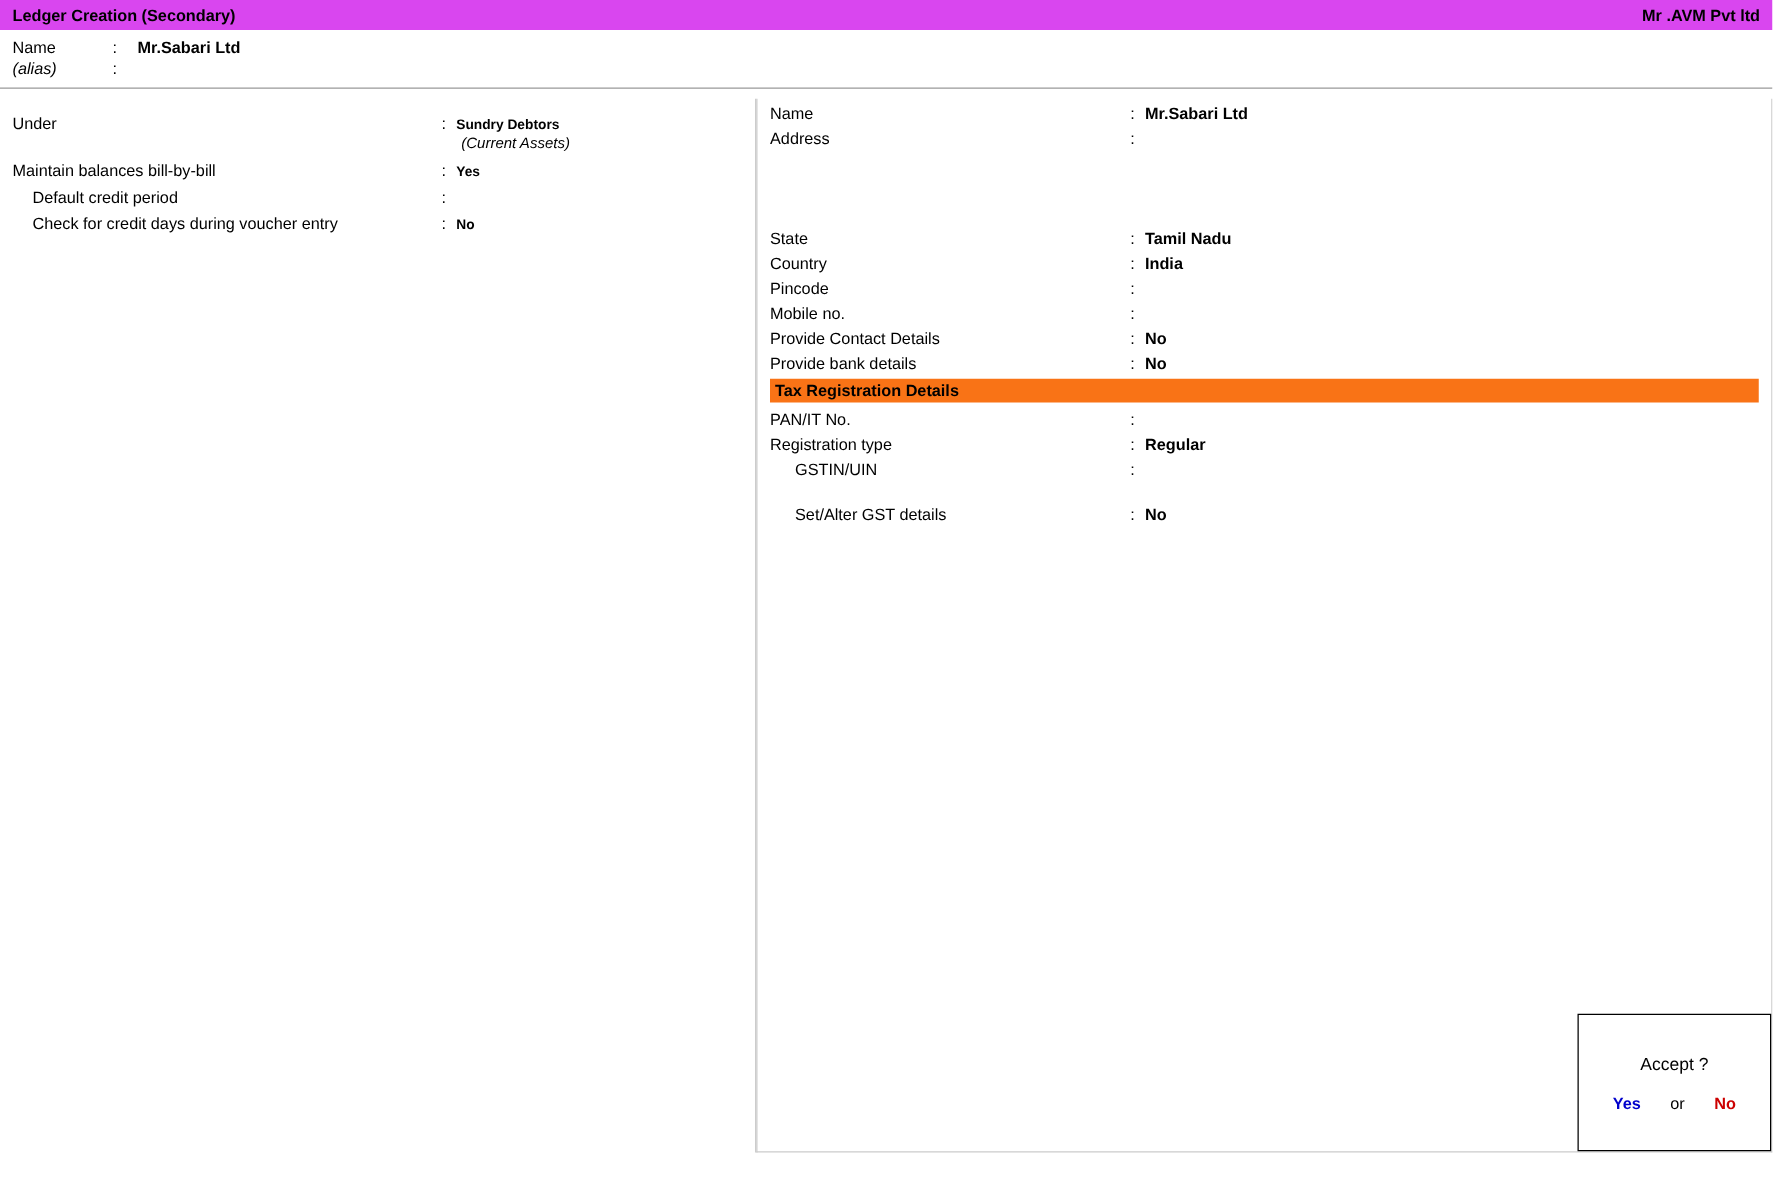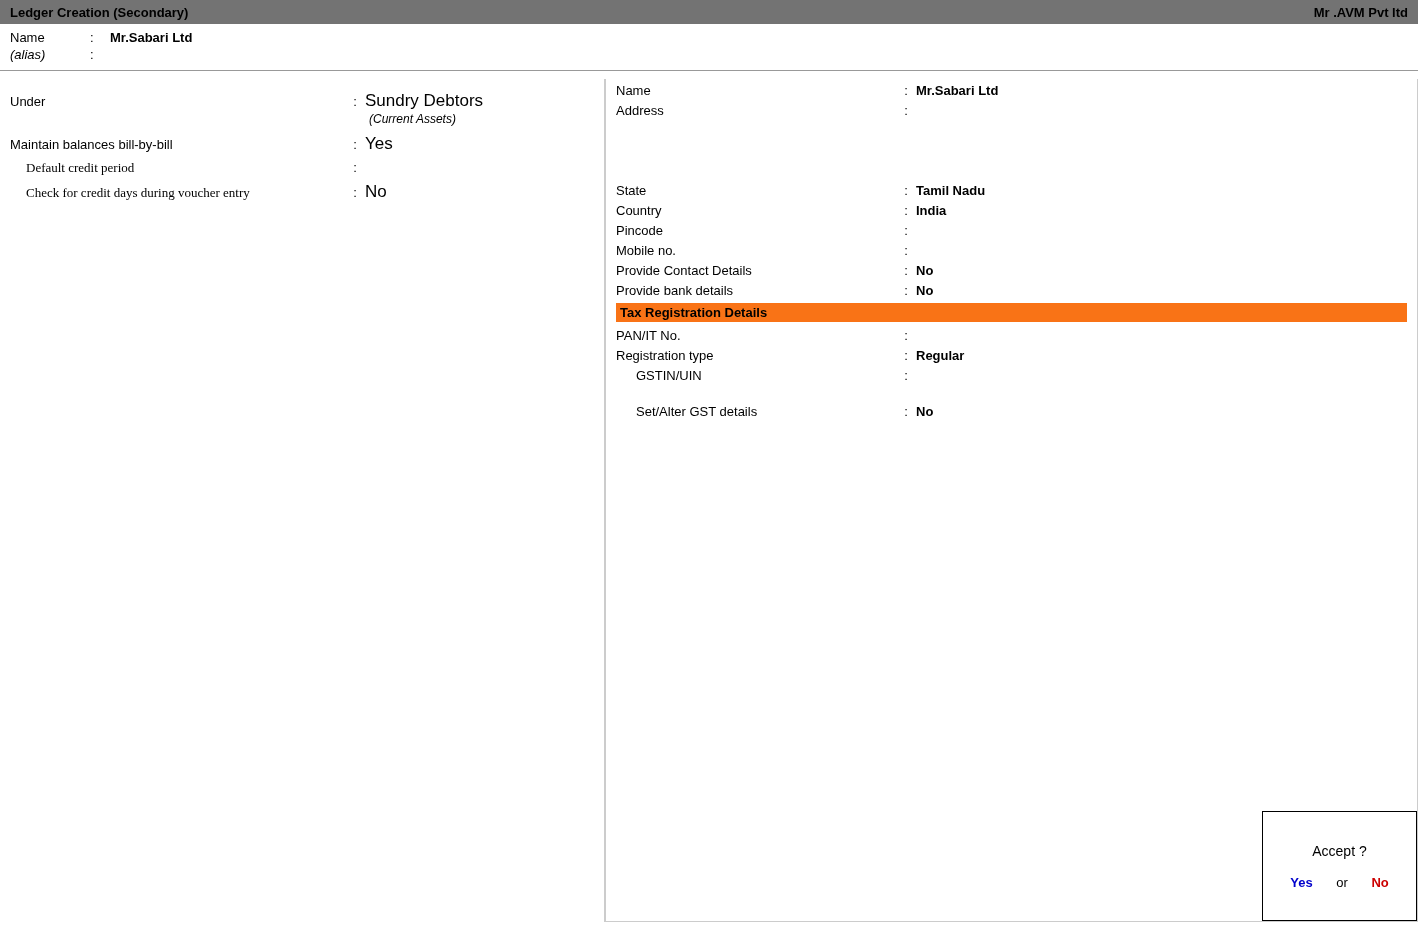--- a/index.html
+++ b/index.html
@@ -16,21 +16,21 @@
       height: 945px;
       overflow: hidden;
       position: relative;
     }
 
     
     .header-bar {
       display: flex;
       justify-content: space-between;
       align-items: center;
-      background: #737373;
+      background: #d946ef;
       padding: 4px 10px;
       height: 24px;
     }
     .header-title {
       font-weight: bold;
       font-size: 13px;
     }
     .header-company {
       font-weight: bold;
       font-size: 13px;
@@ -87,29 +87,28 @@
       margin-bottom: 6px;
     }
     .field-label {
       width: 335px;
       font-size: 13px;
     }
     .field-label-indent {
       width: 335px;
       font-size: 13px;
       padding-left: 16px;
-      font-family: Liberation Serif, serif;
     }
     .field-colon {
       width: 20px;
       text-align: center;
     }
     .field-value {
-      font-weight: normal;
-      font-size: 17px;
+      font-weight: bold;
+      font-size: 11px;
     }
     .field-value-sub {
       font-size: 12px;
       font-style: italic;
       font-weight: normal;
       padding-left: 4px;
     }
 
     
     .right-panel {

